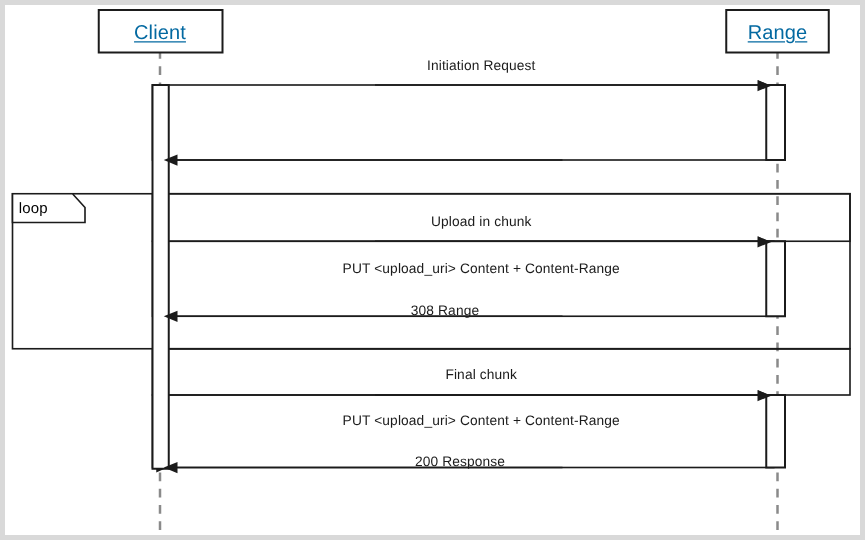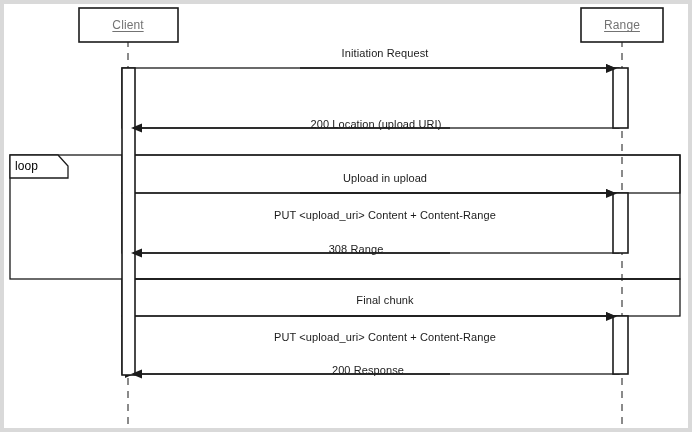--- a/index.html
+++ b/index.html
@@ -28,22 +28,22 @@
     font-size: 11px;
     color: #1b1b1b;
     white-space: nowrap;
     letter-spacing: 0.1px;
   }
   .lbl-center {
     transform: translateX(-50%);
     text-align: center;
   }
   .actor-label {
-    font-size: 12px;
-    color: #737373;
+    font-size: 16px;
+    color: #0369a1;
     text-decoration: underline;
     text-underline-offset: 2px;
   }
   .frame-tag {
     font-size: 12px;
     color: #000000;
   }
   .edge-band-top {
     position: absolute;
     left: 0; top: 0;
@@ -127,23 +127,22 @@
     <path d="M 142 248.5 L 131 253 L 142 257.5 z" fill="#1b1b1b"></path>
     <path d="M 142 369.5 L 131 374 L 142 378.5 z" fill="#1b1b1b"></path>
   </svg>
 
   <div class="lbl lbl-center actor-label" style="left:128px; top:18px;">Client</div>
   <div class="lbl lbl-center actor-label" style="left:622px; top:18px;">Range</div>
 
   <div class="lbl frame-tag" style="left:15px; top:159px;">loop</div>
 
   <div class="lbl lbl-center" style="left:385px; top:47px;">Initiation Request</div>
-  <div class="lbl lbl-center" style="left:376px; top:118px;">200 Location (upload URI)</div>
 
-  <div class="lbl lbl-center" style="left:385px; top:172px;">Upload in upload</div>
+  <div class="lbl lbl-center" style="left:385px; top:172px;">Upload in chunk</div>
   <div class="lbl lbl-center" style="left:385px; top:209px;">PUT &lt;upload_uri&gt; Content + Content-Range</div>
   <div class="lbl lbl-center" style="left:356px; top:243px;">308 Range</div>
 
   <div class="lbl lbl-center" style="left:385px; top:294px;">Final chunk</div>
   <div class="lbl lbl-center" style="left:385px; top:331px;">PUT &lt;upload_uri&gt; Content + Content-Range</div>
   <div class="lbl lbl-center" style="left:368px; top:364px;">200 Response</div>
 
 </div>
 
 </body></html>

